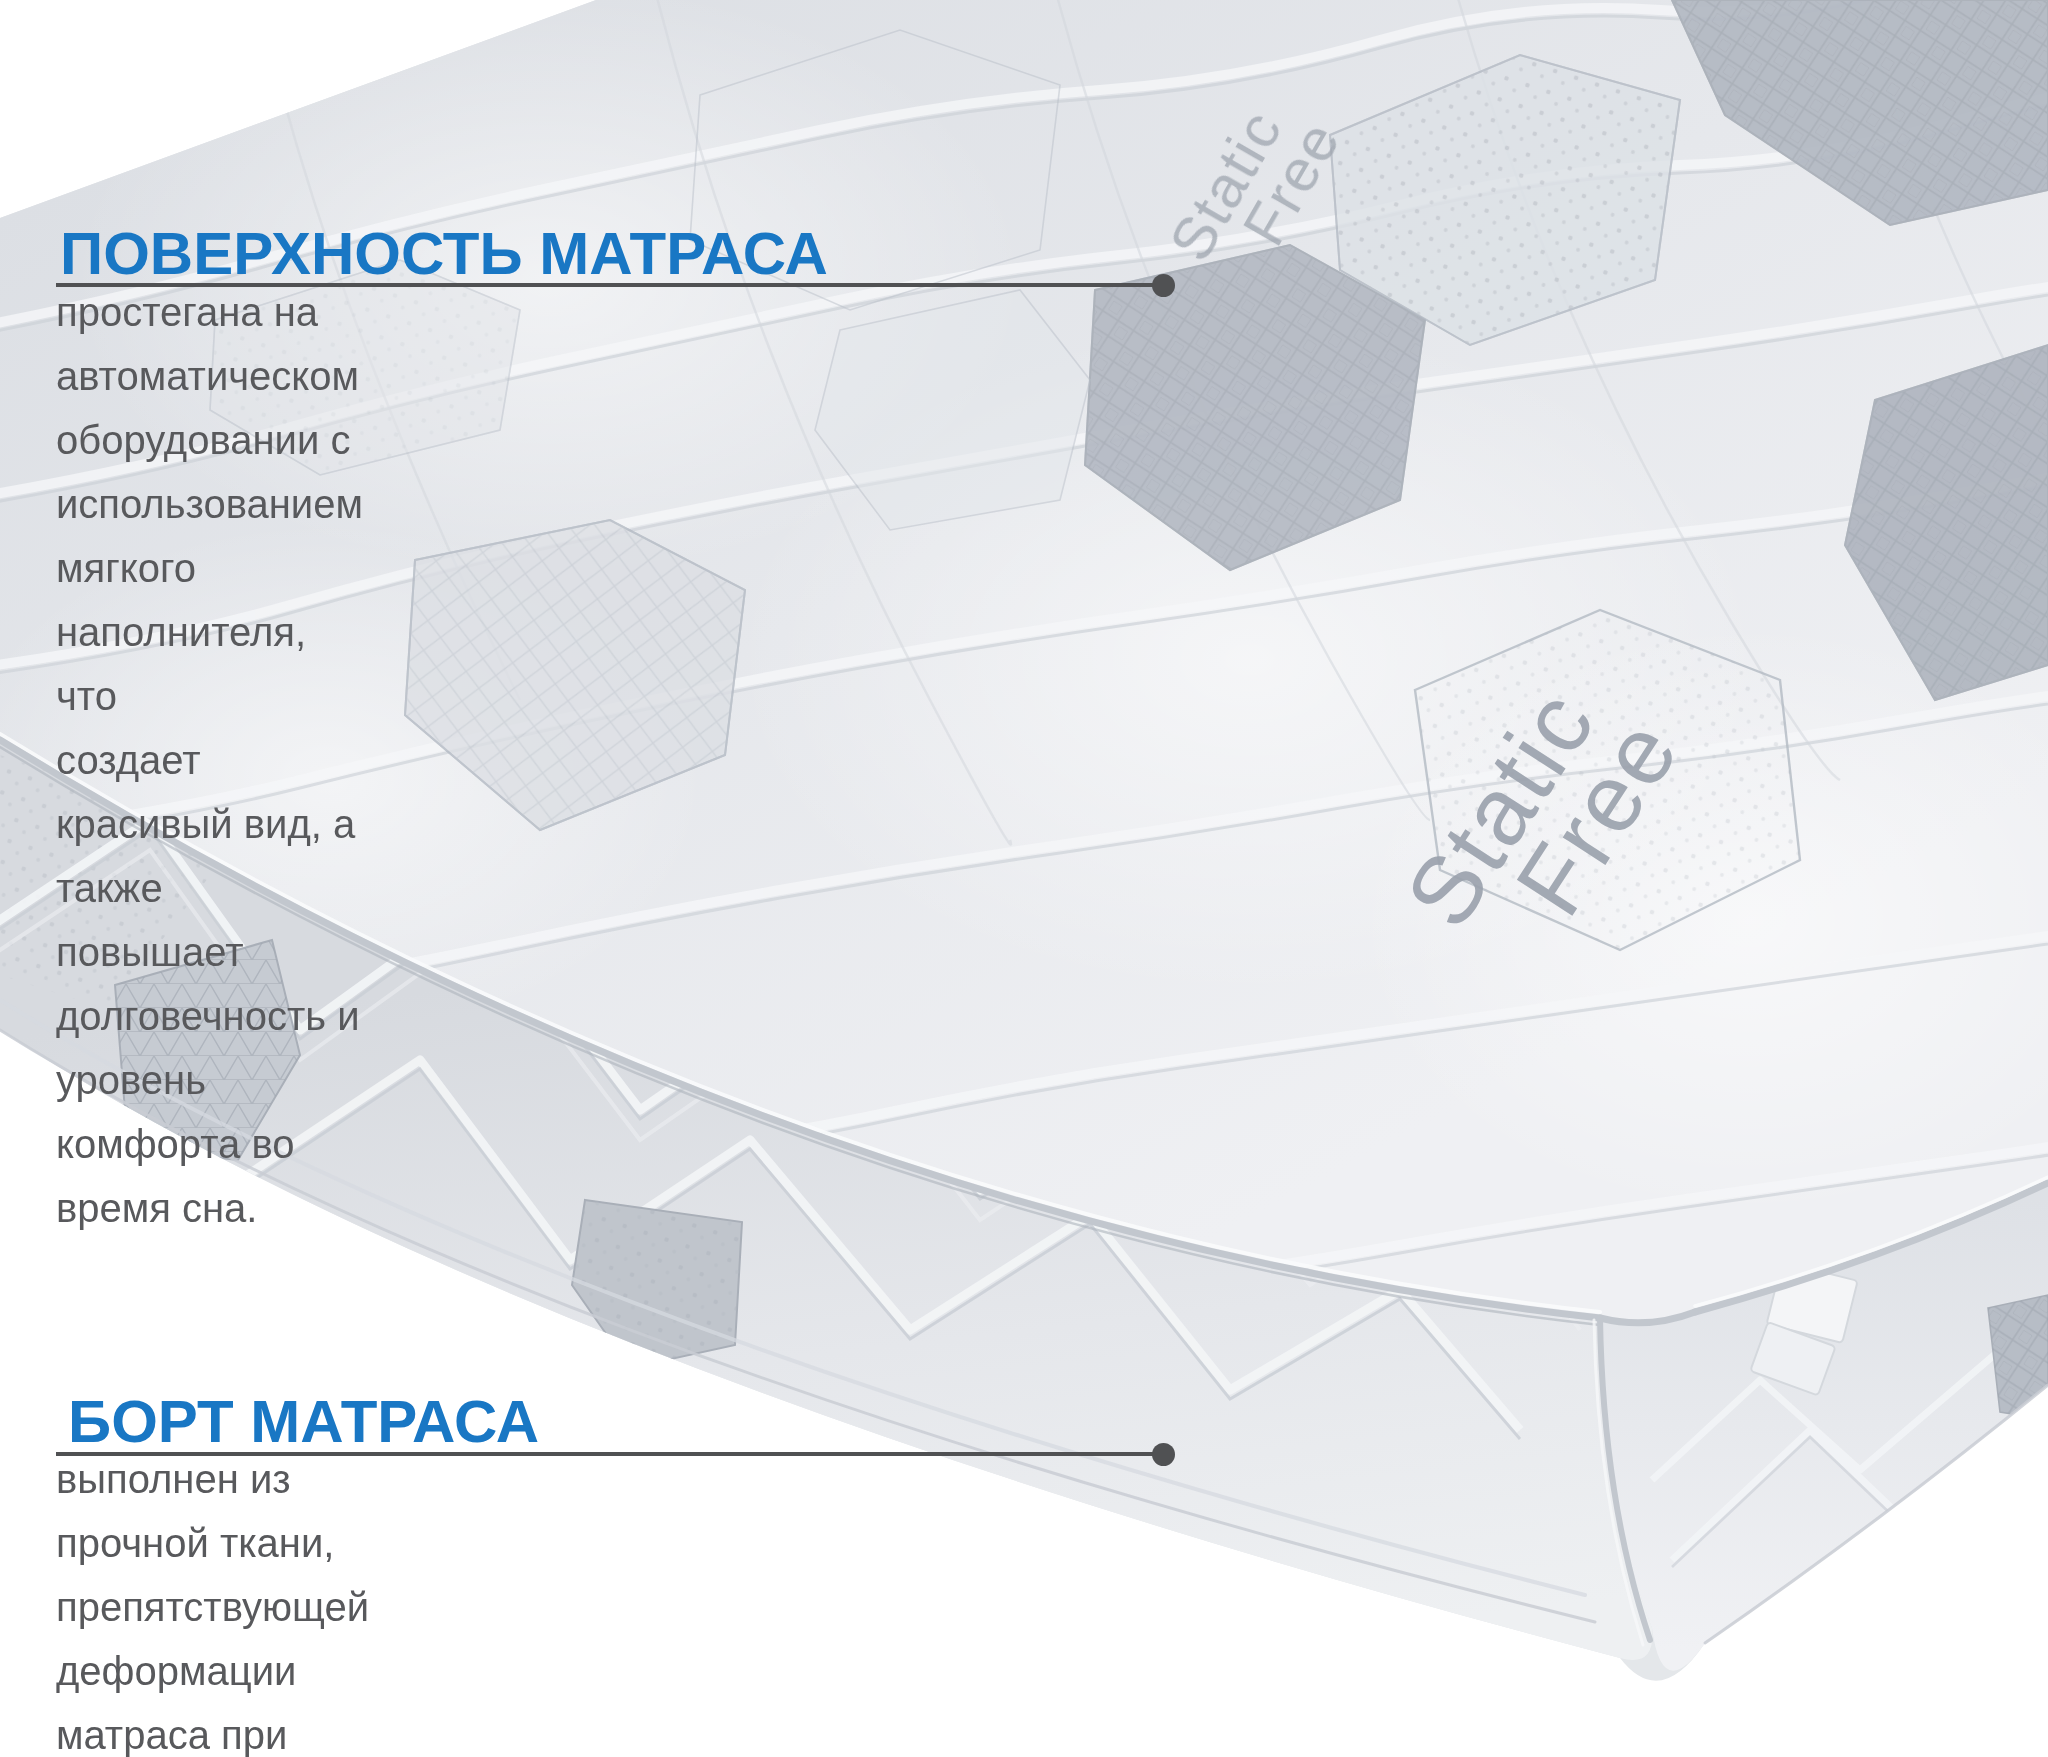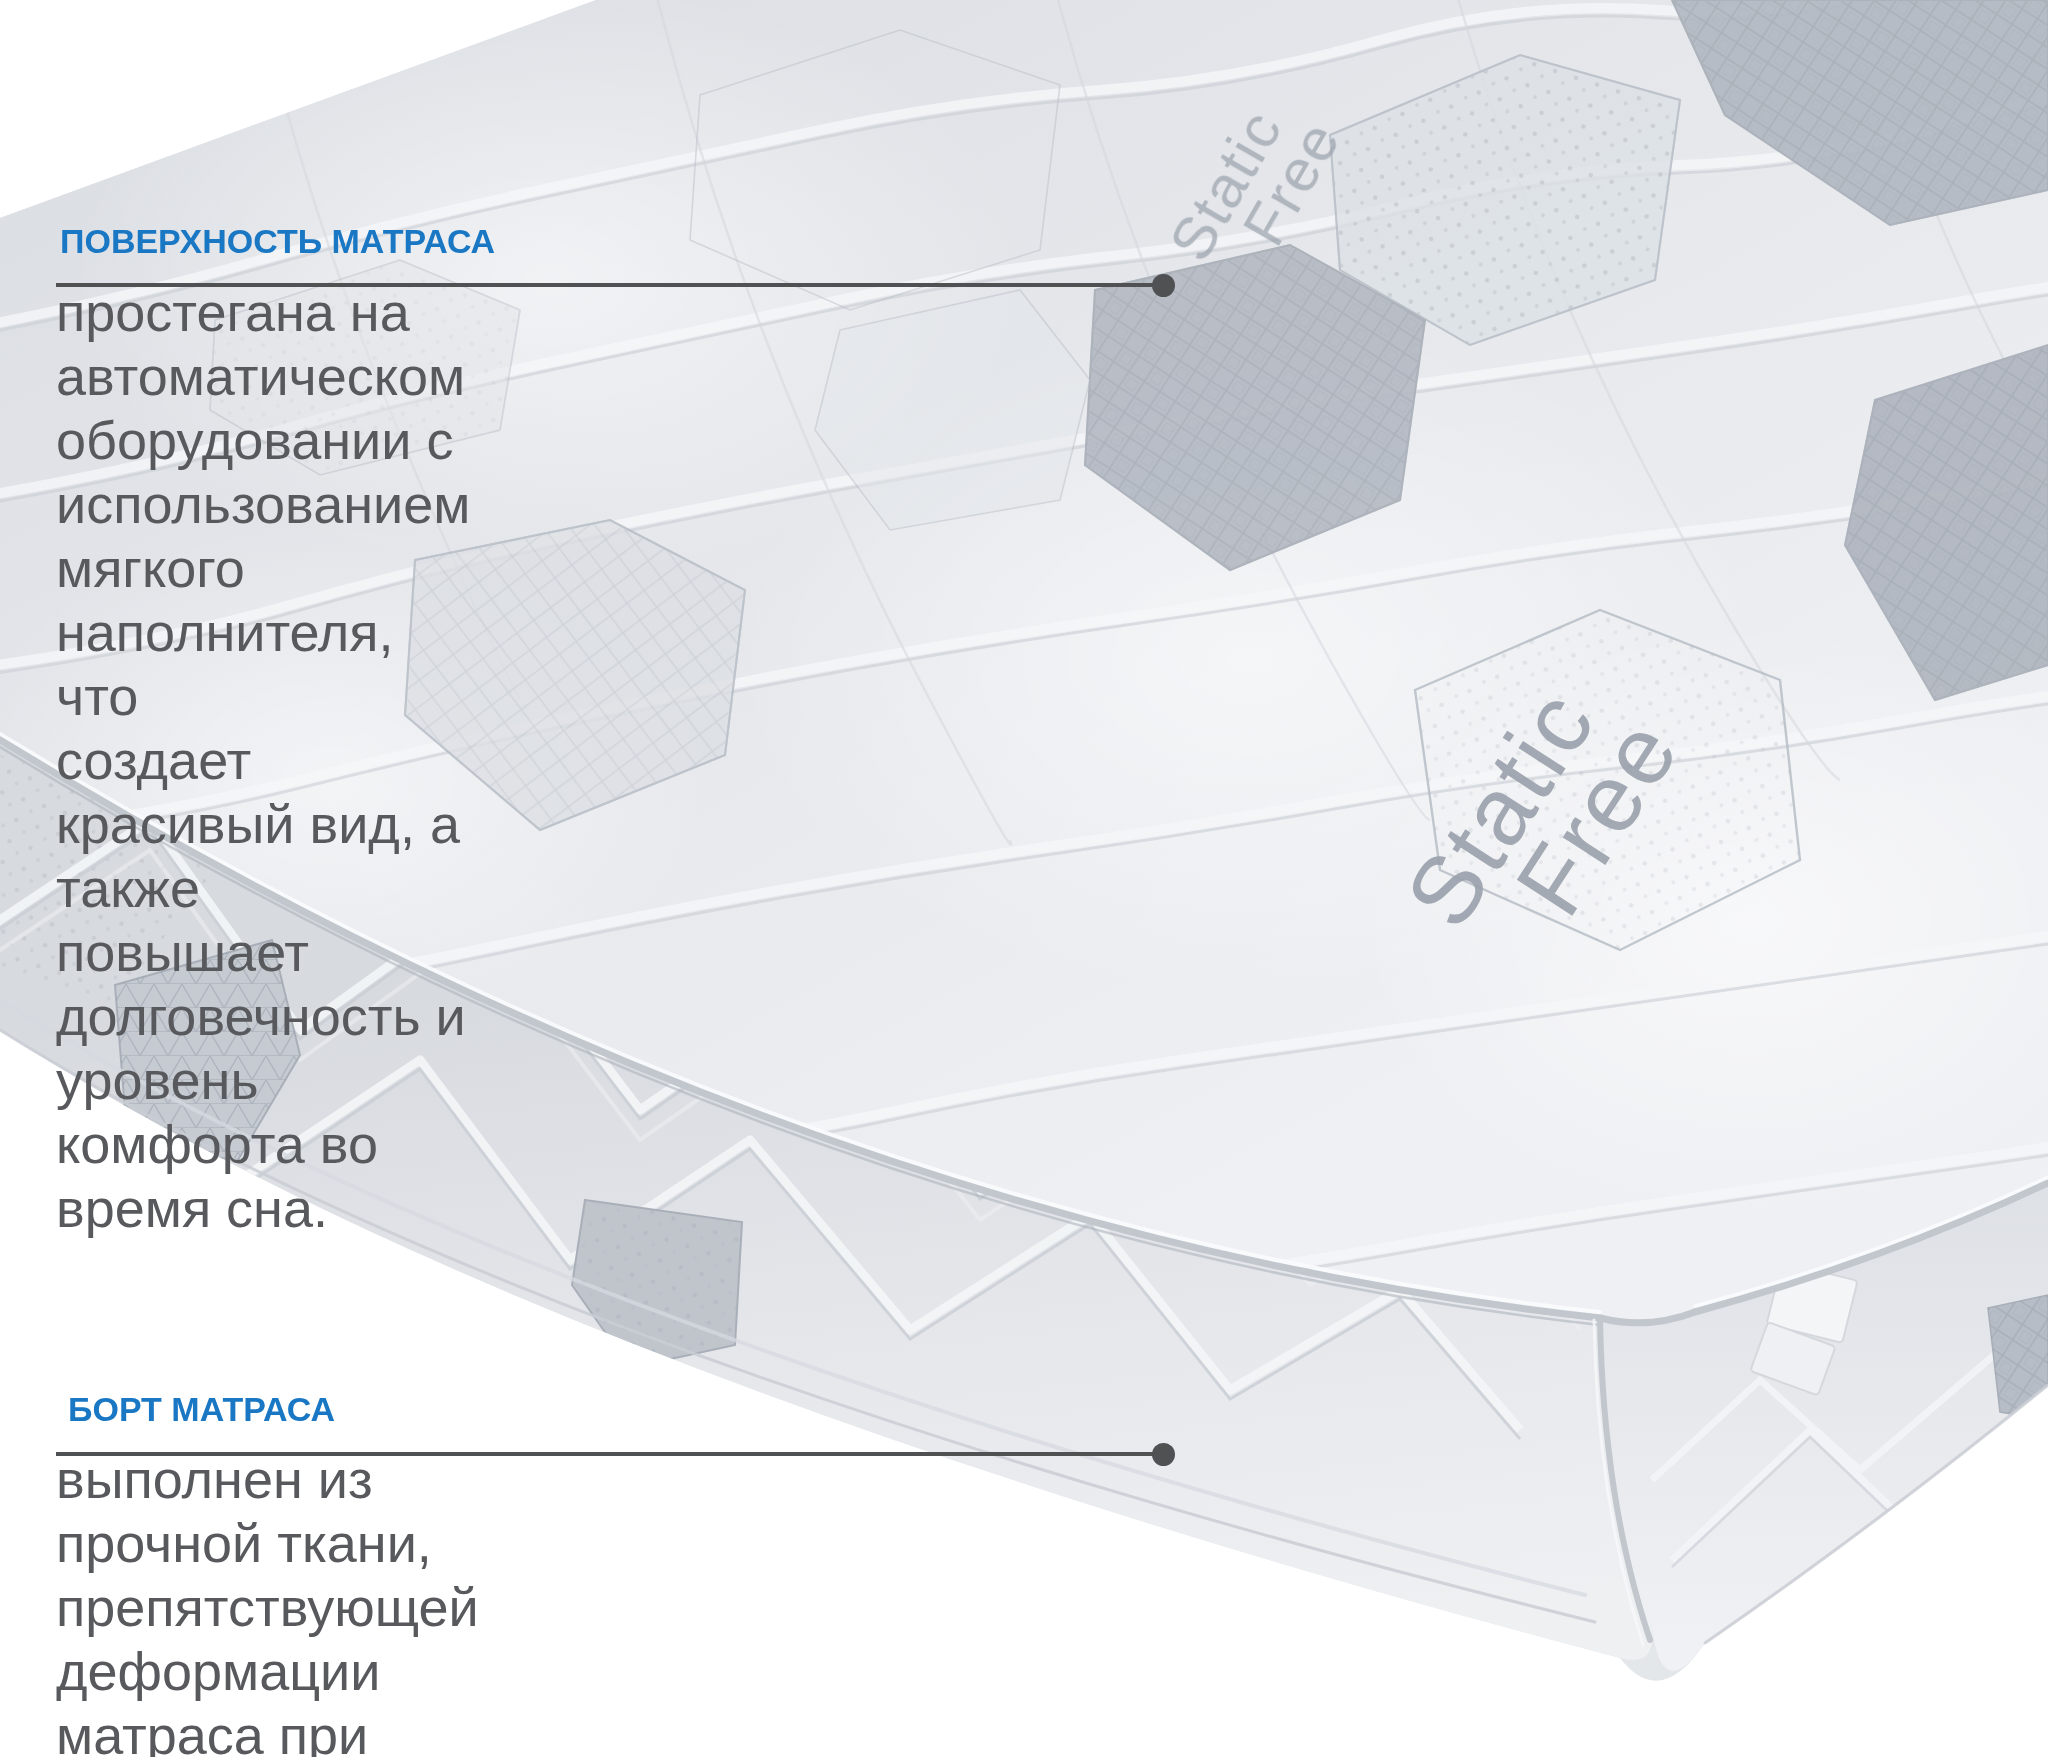--- a/index.html
+++ b/index.html
@@ -10,32 +10,32 @@
   }
   html,body{margin:0;padding:0;background:#fff;}
   .stage{
     position:relative;width:2048px;height:1757px;overflow:hidden;
     background:var(--background);
     font-family:"Liberation Sans", sans-serif;
   }
   .mattress-svg{position:absolute;left:0;top:0;width:2048px;height:1757px;}
   .callout{position:absolute;z-index:2;}
   .callout-title{
-    margin:0;font-weight:bold;font-size:34px;line-height:1;
+    margin:0;font-weight:bold;font-size:60px;line-height:1;
     color:var(--accent-blue);letter-spacing:0px;white-space:nowrap;
   }
   .callout-rule{
     position:absolute;height:4px;background:var(--callout-line);
   }
   .callout-rule .dot{
     position:absolute;right:-12px;top:50%;margin-top:-11.5px;
     width:23px;height:23px;border-radius:50%;background:var(--callout-line);
   }
   .callout-body{
-    margin:0;font-size:54px;line-height:64px;color:var(--body-text);
+    margin:0;font-size:40px;line-height:64px;color:var(--body-text);
     white-space:pre-line;
   }
   #title-surface{left:60px;top:224px;}
   #rule-surface{left:56px;top:283px;width:1107px;}
   #body-surface{left:56px;top:280px;}
   #title-border{left:68px;top:1392px;}
   #rule-border{left:56px;top:1452px;width:1107px;}
   #body-border{left:56px;top:1447px;}
   .fabric-text{
     font-family:"Liberation Sans", sans-serif;

